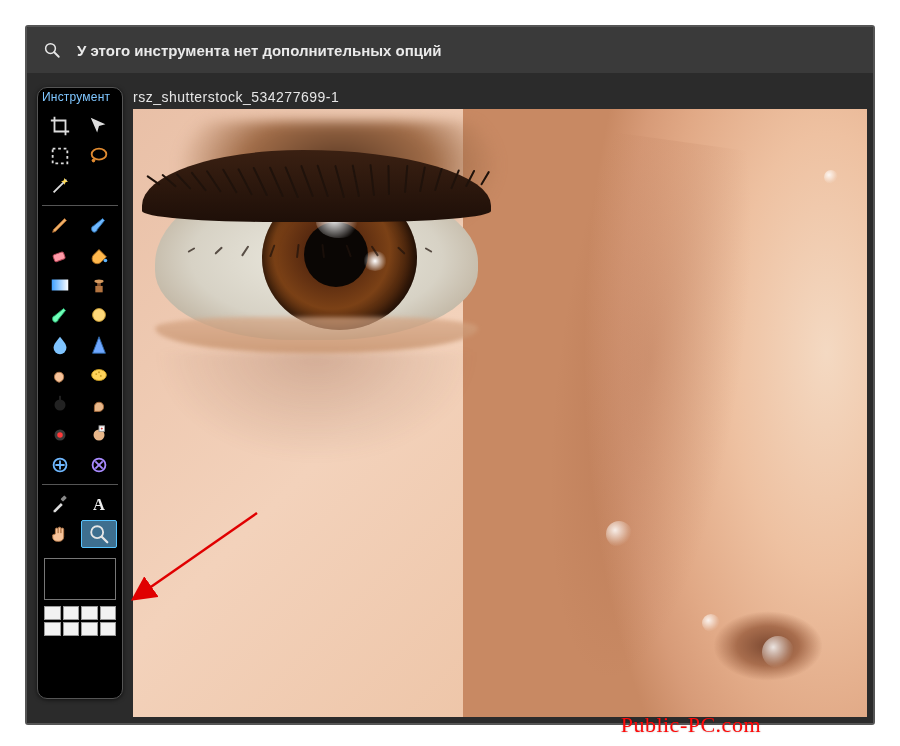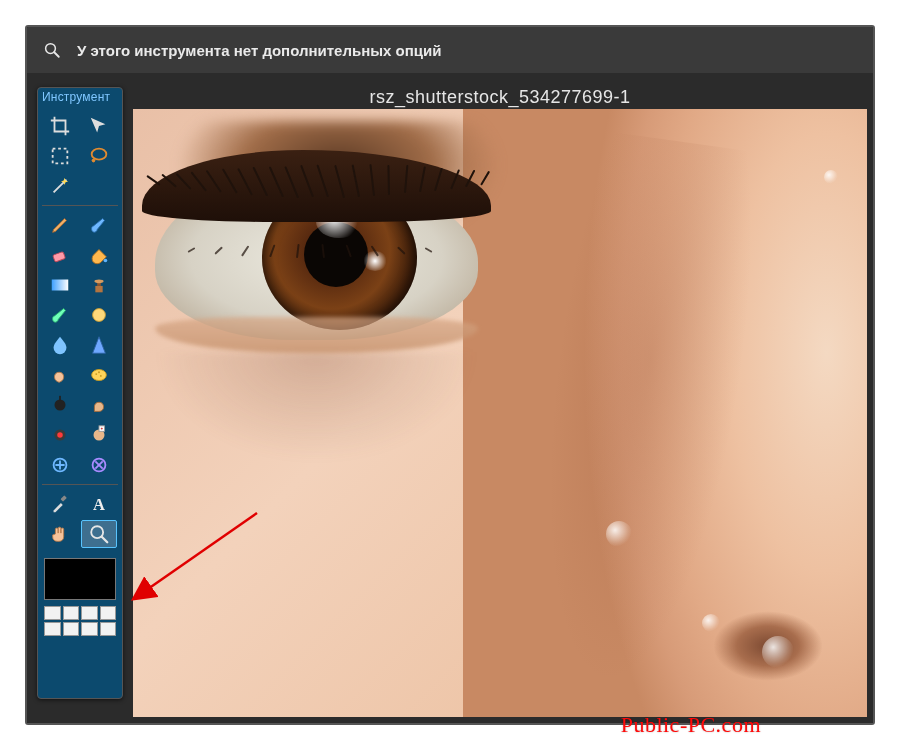--- a/index.html
+++ b/index.html
@@ -60,24 +60,24 @@
     bottom: 0;
     background: #2b2b2b;
   }
   
   .tools-panel {
     position: absolute;
     left: 10px;
     top: 14px;
     width: 84px;
     height: 610px;
-    background: #0c4a6e;
+    background: #000000;
     border: 1px solid #555;
     box-shadow: 0 1px 4px rgba(0,0,0,0.6);
-    border-radius: 4px;
+    border-radius: 10px;
   }
   .tools-header {
     height: 20px;
     font-size: 12px;
     color: #7fc6ff;
     text-align: left;
     padding: 2px 4px 0 4px;
     white-space: nowrap;
     overflow: hidden;
     letter-spacing: 0.2px;
@@ -131,23 +131,22 @@
 
   
   .file-title-bar {
     position: absolute;
     left: 106px;
     top: 14px;
     right: 6px;
     height: 20px;
     display: flex;
     align-items: center;
-    justify-content: center;
     color: #e6e6e6;
-    font-size: 18px;
+    font-size: 14px;
     letter-spacing: 0.5px;
   }
   .canvas {
     position: absolute;
     left: 106px;
     top: 36px;
     right: 6px;
     bottom: 6px;
     background: #f2cfb8;
     overflow: hidden;

